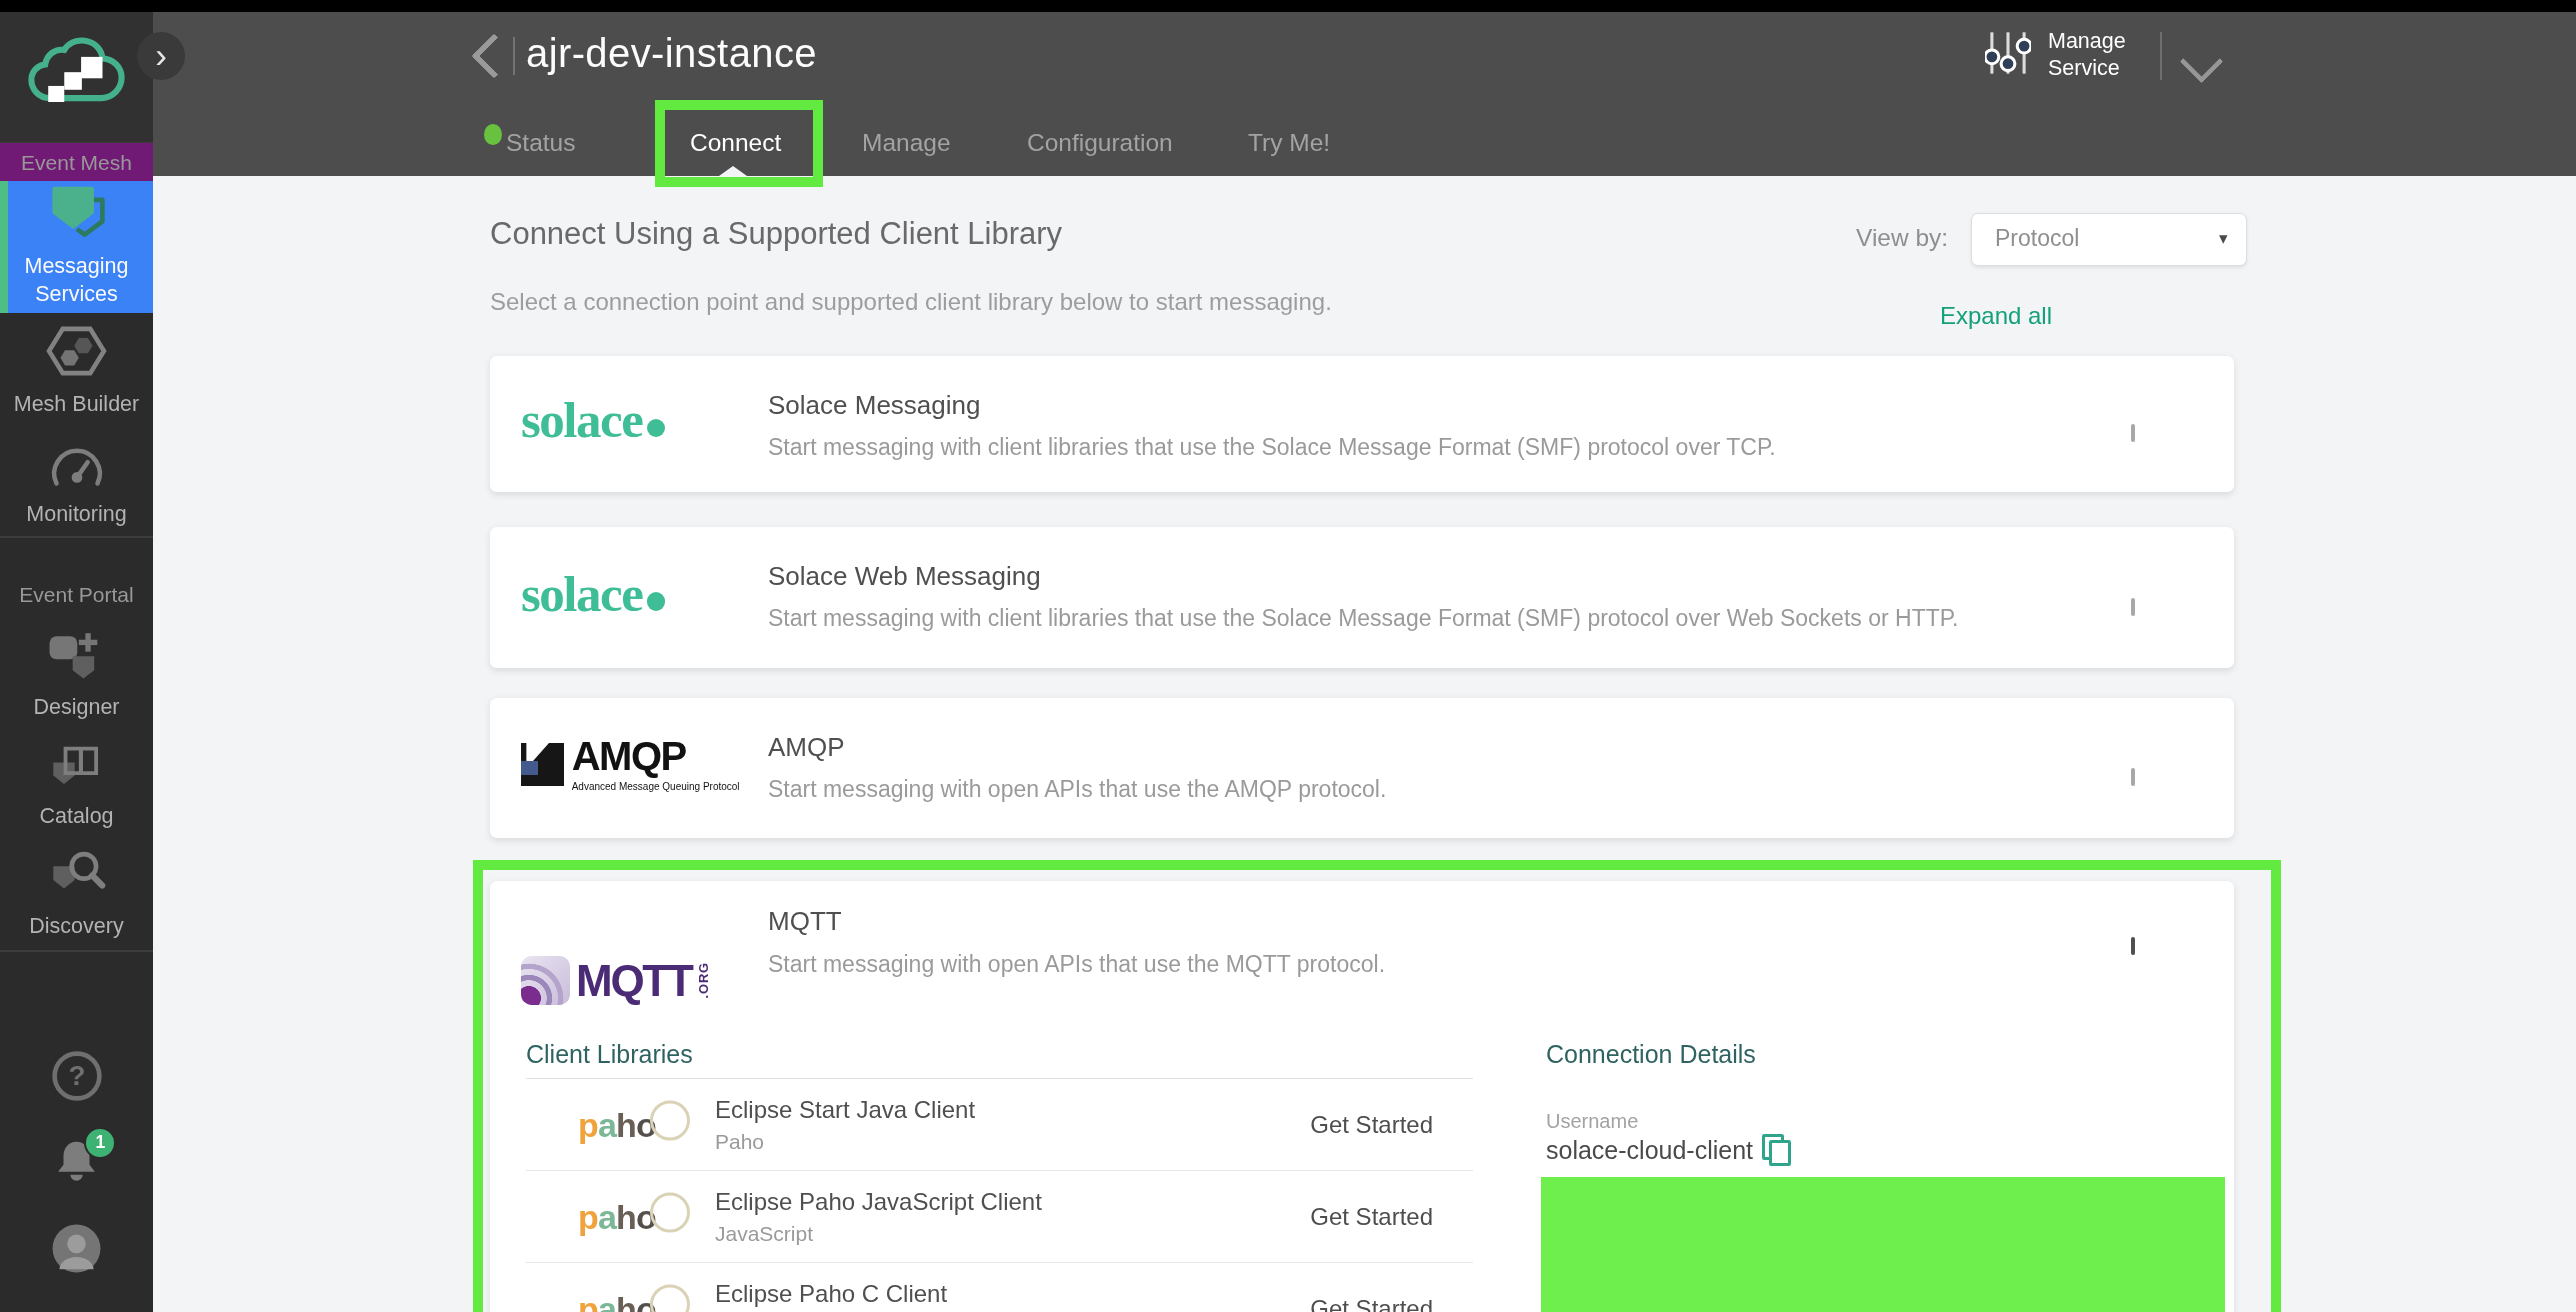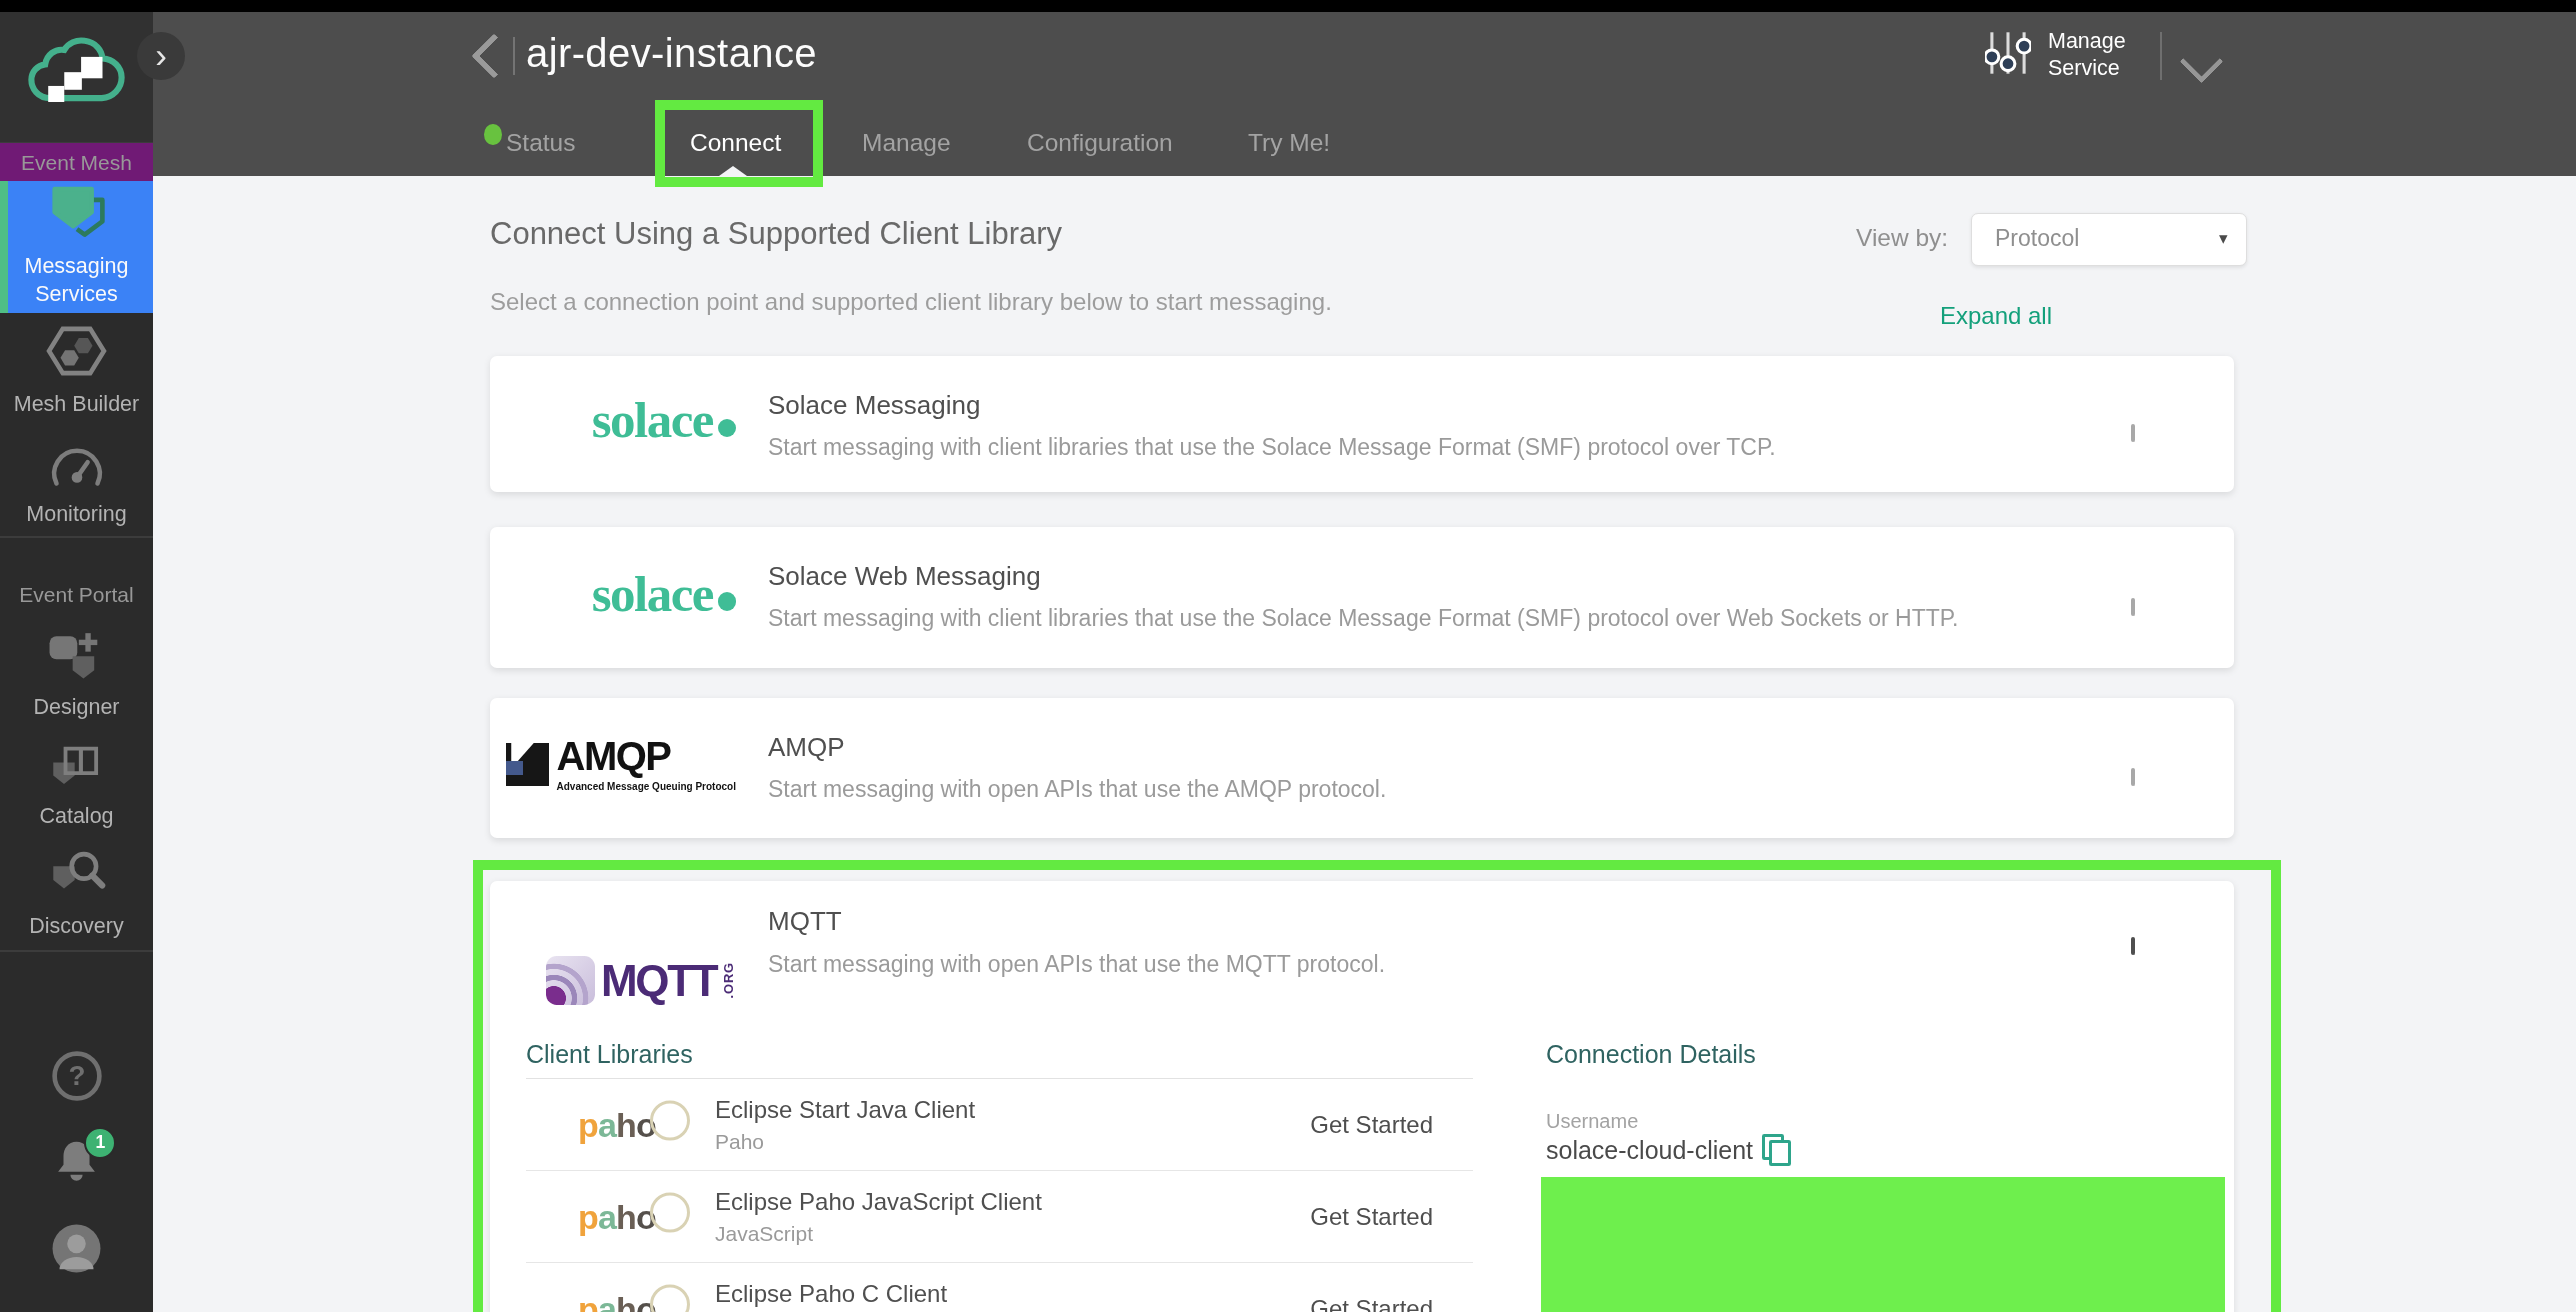--- a/index.html
+++ b/index.html
@@ -56,42 +56,42 @@
   .page-sub{position:absolute;left:337px;top:112px;font-size:24px;color:#9d9d9d}
   .viewby-label{position:absolute;left:1703px;top:48px;font-size:24.5px;color:#8f8f8f}
   .select{position:absolute;left:1818px;top:37px;width:274px;height:51px;background:#fff;border:0.8px solid #dedede;
           border-radius:7px;box-shadow:0 1.5px 3.8px rgba(0,0,0,.08);cursor:pointer}
   .select .val{position:absolute;left:23px;top:0;line-height:49px;font-size:23px;color:#8f8f8f}
   .select .caret{position:absolute;right:18.4px;top:0;line-height:49px;font-size:17px;color:#4a4a4a}
   .expand-all{position:absolute;right:340px;top:126px;font-size:24px;font-weight:500;color:#13a07b;cursor:pointer}
 
   .proto-card{position:absolute;left:337px;width:1744px;background:#fff;border-radius:7px;
               box-shadow:0 2.3px 7px rgba(0,0,0,.10);cursor:pointer}
-  .logo-box{position:absolute;left:31px;top:0;bottom:8px;width:215px;display:flex;align-items:center;justify-content:flex-end}
+  .logo-box{position:absolute;left:31px;top:0;bottom:8px;width:215px;display:flex;align-items:center;justify-content:flex-start}
   .card-title{position:absolute;left:278px;top:34px;font-size:26px;font-weight:500;color:#4f4f4f}
   .card-desc{position:absolute;left:278px;top:78px;font-size:23px;color:#9a9a9a}
   .chev{width:28px;height:28px;border-right:4.6px solid #a8a8a8;border-bottom:4.6px solid #a8a8a8;border-radius:2.3px}
   .chev-slot{position:absolute;left:1641px;top:50%}
   .chev.down{transform:rotate(45deg);margin-top:-23px}
   .chev.up{transform:rotate(-135deg);border-color:#4f4f4f;margin-top:-4.6px}
 
   
   .solace-logo{font-family:"Liberation Serif",serif;font-weight:700;font-size:51px;color:#3fbd96;
                letter-spacing:-1.5px;display:flex;align-items:baseline}
   .solace-dot{display:inline-block;width:18.4px;height:18.4px;border-radius:50%;background:#3fbd96;margin-left:4.6px}
 
   
   .amqp-logo{display:flex;align-items:center;gap:7.7px}
   .amqp-mark{width:43px;height:43px;background:#161616;position:relative;flex:0 0 auto}
   .amqp-mark::before{content:"";position:absolute;left:5.4px;top:0;width:23px;height:26px;background:#fff;
                      clip-path:polygon(0 0,100% 0,0 100%)}
   .amqp-mark::after{content:"";position:absolute;left:0;top:18.4px;width:17px;height:14px;background:#44598c}
   .amqp-text{display:flex;flex-direction:column}
   .amqp-word{font-size:40px;font-weight:800;color:#121212;letter-spacing:-1.5px;line-height:38px}
-  .amqp-tag{font-size:10px;font-weight:700;color:#121212;margin-top:6px;white-space:nowrap}
+  .amqp-tag{font-size:10px;font-weight:400;color:#121212;margin-top:6px;white-space:nowrap}
 
   
   .mqtt-logo{display:flex;align-items:center;gap:6.1px}
   .mqtt-mark{width:49px;height:49px;border-radius:10.7px;flex:0 0 auto;
     background:
       radial-gradient(circle at 16% 86%, #7a2d8d 0 20%, rgba(0,0,0,0) 21%),
       radial-gradient(circle at 16% 86%, rgba(0,0,0,0) 0 30%, #9b87ba 31% 39%, rgba(0,0,0,0) 40%),
       radial-gradient(circle at 16% 86%, rgba(0,0,0,0) 0 49%, #b4a4cc 50% 58%, rgba(0,0,0,0) 59%),
       linear-gradient(135deg,#e9e4f1,#c9bddb)}
   .mqtt-word{font-size:44px;font-weight:800;color:#4b2b76;letter-spacing:-2.3px}

